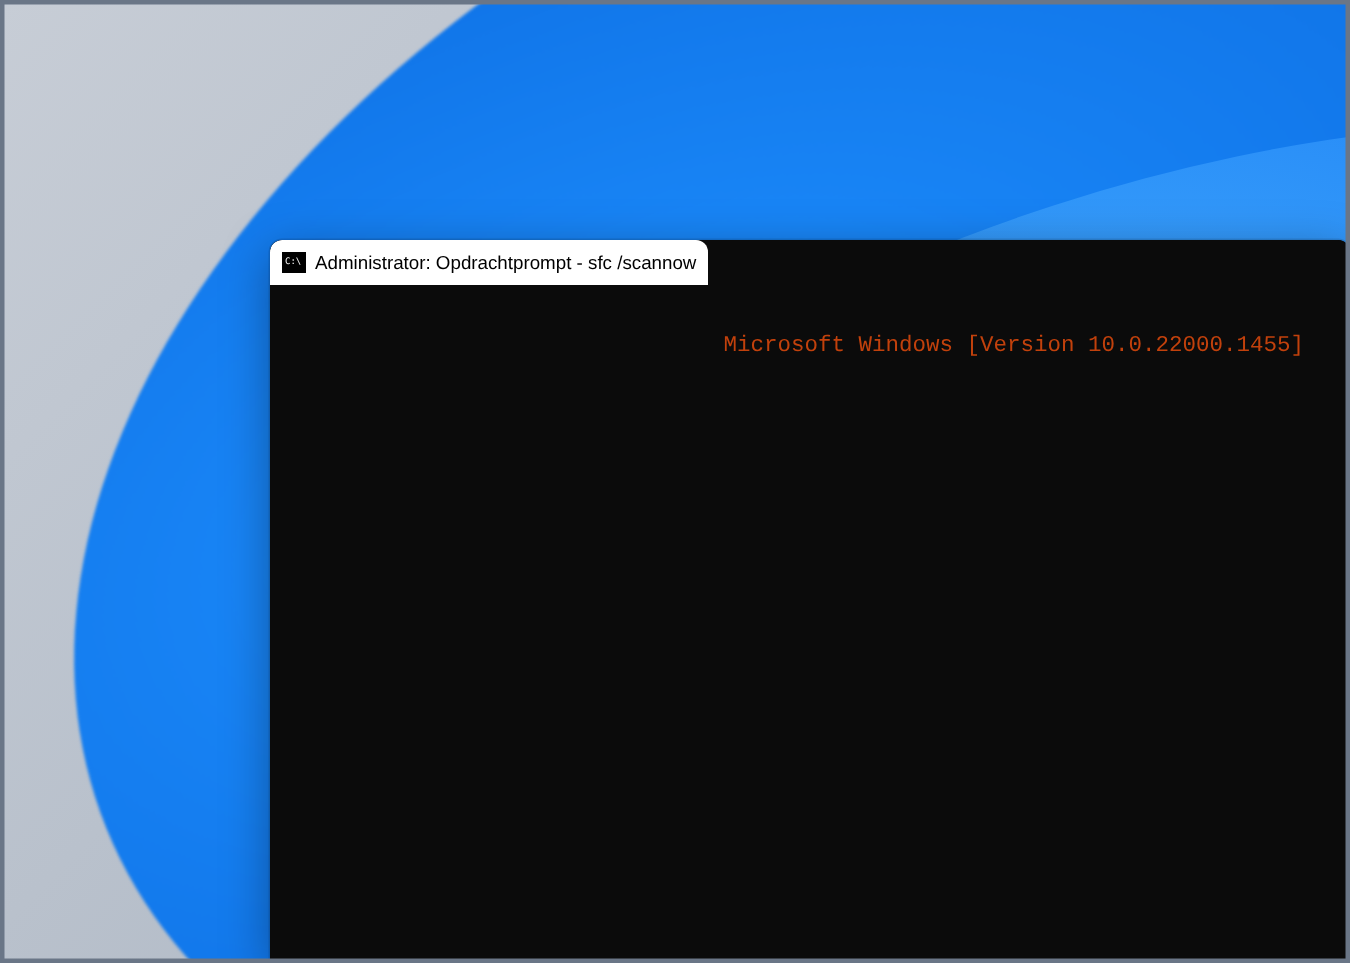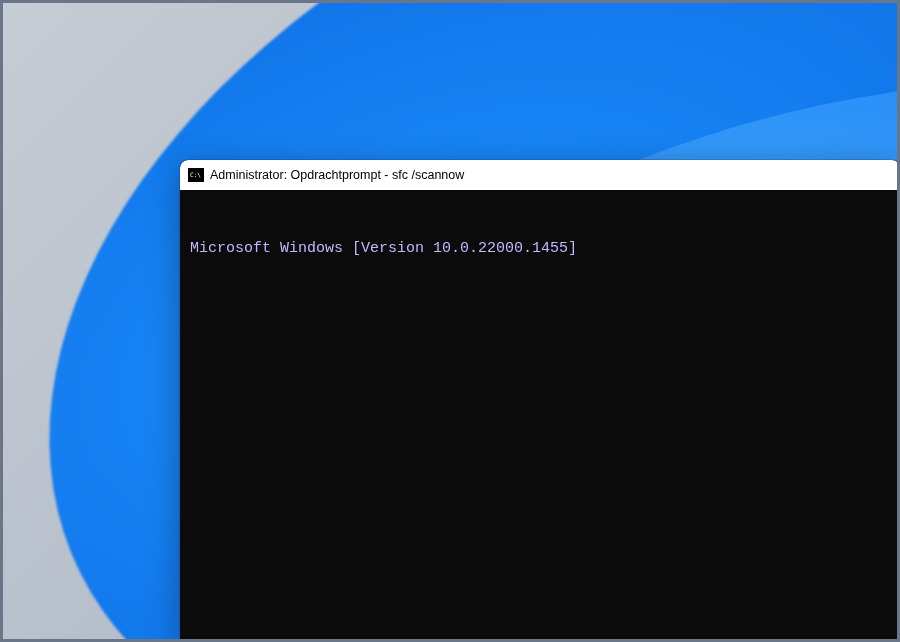--- a/index.html
+++ b/index.html
@@ -82,21 +82,20 @@
       position: absolute;
       top: 160px;
       left: 180px;
       width: 720px;
       height: 480px;
       background: #0b0b0b;
       border-radius: 8px 8px 0 0;
       box-shadow: 0 8px 32px rgba(0,0,0,0.35), 0 0 0 1px rgba(0,0,0,0.12);
       overflow: hidden;
       display: flex;
-      flex-direction: column;
     }
     .title-bar {
       height: 30px;
       background: #ffffff;
       display: flex;
       align-items: center;
       padding: 0 8px;
       gap: 6px;
       border-radius: 8px 8px 0 0;
     }
@@ -119,25 +118,25 @@
       padding-left: 1px;
     }
     .title-text {
       font-size: 12.5px;
       color: #000;
       white-space: nowrap;
     }
     .terminal-body {
       flex: 1;
       background: #0b0b0b;
-      padding: 8px 10px;
+      padding: 20px 10px;
       font-family: Consolas, 'Courier New', monospace;
       font-size: 15px;
       line-height: 1.35;
-      color: #c4b5fd;
+      color: #c2410c;
       white-space: pre;
       overflow: hidden;
     }
     .terminal-line {
       white-space: pre-wrap;
     }
   </style>
 </head>
 <body>
 

